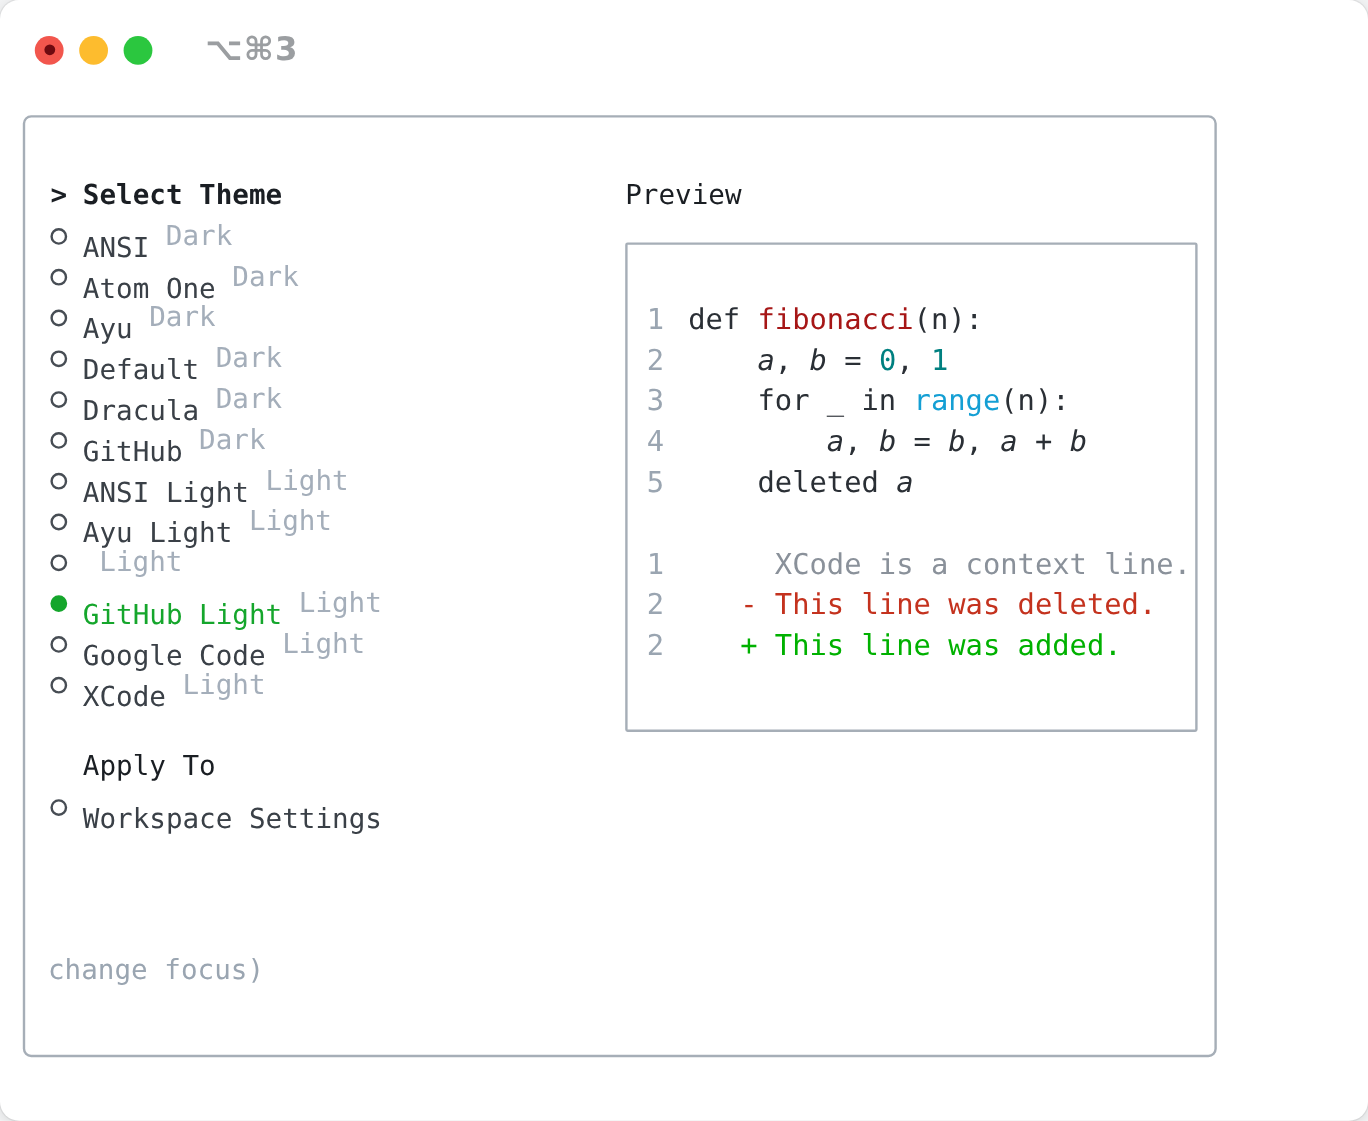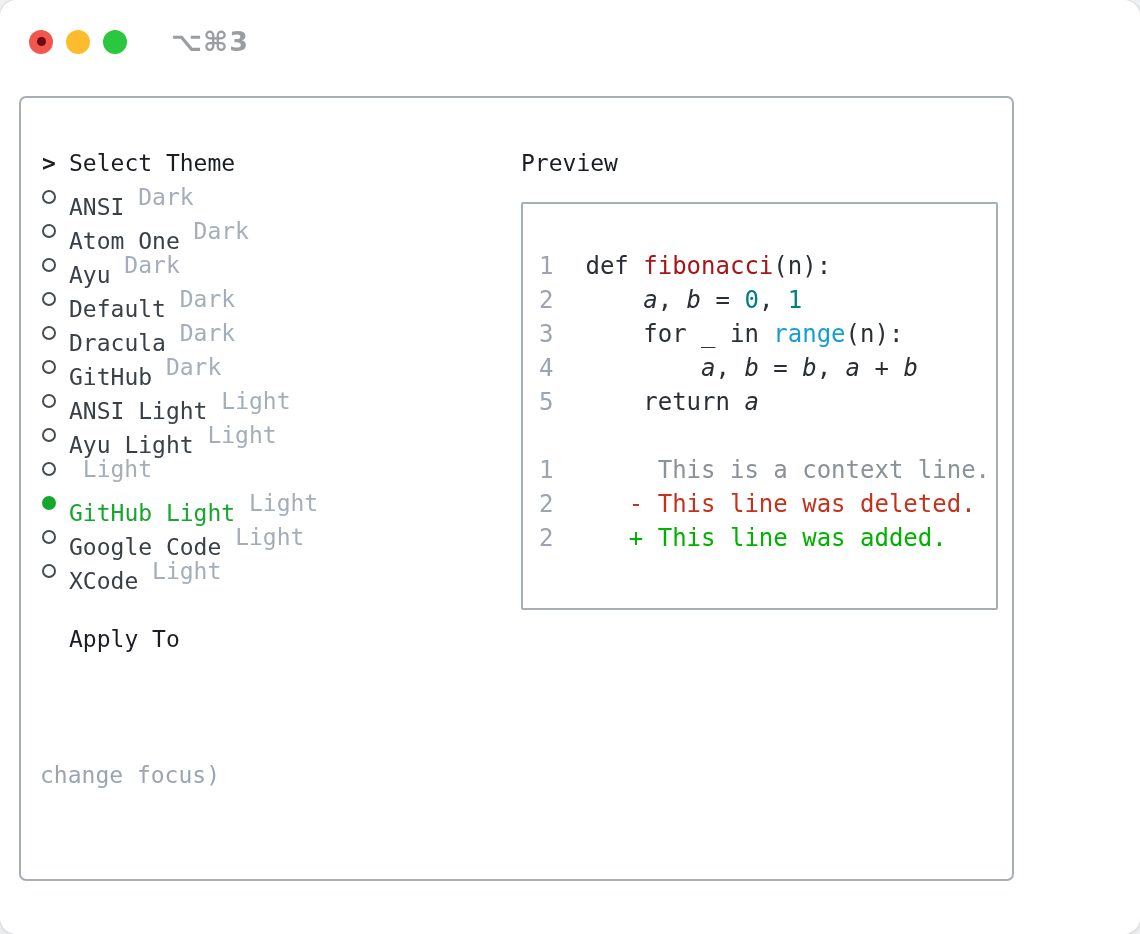--- a/index.html
+++ b/index.html
@@ -63,21 +63,21 @@
   .marker-col{
     width:27px; flex:0 0 27px;
     display:flex; align-items:center;
   }
   .cursor-marker{ font-weight:700; color:var(--ink); font-size:23px; }
   .bullet{
     width:14px; height:14px; border-radius:50%;
     border:2px solid #474d54;
   }
   .bullet.selected{ background:var(--sel-green); border-color:var(--sel-green); }
-  .header-text{ font-weight:400; color:var(--ink); }
+  .header-text{ font-weight:700; color:var(--ink); }
   .apply-header-text{ color:var(--ink);text-align:center; }
   .item-name{ color:var(--item);margin-top:20px; }
   .item-name.selected{ color:var(--sel-green); }
   .item-variant{ color:var(--muted); margin-left:13.8px; }
   .spacer{ height:34px; }
   .hint{
     font-size:23px; line-height:34px; color:var(--hint);
     margin-left:-2px; white-space:pre;
   }
   
@@ -94,21 +94,21 @@
     padding:45px 0 0 16px;
     overflow:hidden;
   }
   .code-line{
     display:flex; height:34px; line-height:34px;
     font-size:24px; white-space:pre; color:var(--code-ink);
   }
   .gutter{
     flex:0 0 14px; color:var(--gutter); text-align:left;
   }
-  .code-content{ margin-left:32px; }
+  .code-content{ margin-left:20px; }
   .tok-fn{ color:var(--fn-red); }
   .tok-num{ color:var(--num-teal); }
   .tok-bi{ color:var(--bi-blue); }
   .tok-var{ font-style:italic; }
   .line-context{ color:var(--ctx-gray); }
   .line-del{ color:var(--del-red); }
   .line-add{ color:var(--add-green); }
 </style>
 </head>
 <body>
@@ -148,40 +148,41 @@
         </div>
 
       <div class="spacer"></div>
 
       <div class="row">
         <span class="marker-col"></span>
         <span class="apply-header-text">Apply To</span>
       </div>
 
       <div id="apply-list">
+          <div class="row"><span class="marker-col"><span class="bullet"></span></span><span class="item-name">Workspace Settings</span></div>
         </div>
 
       <div class="spacer"></div>
 
       <div class="hint">
         <div>change focus)</div>
       </div>
     </div>
 
     <div class="right-col">
       <div class="preview-title">Preview</div>
       <div class="preview-box">
         <div id="code">
             <div class="code-line"><span class="gutter">1</span><span class="code-content"><span>def </span><span class="tok-fn">fibonacci</span><span>(n):</span></span></div>
             <div class="code-line"><span class="gutter">2</span><span class="code-content"><span>    </span><span class="tok-var">a</span><span>, </span><span class="tok-var">b</span><span> = </span><span class="tok-num">0</span><span>, </span><span class="tok-num">1</span></span></div>
             <div class="code-line"><span class="gutter">3</span><span class="code-content"><span>    for _ in </span><span class="tok-bi">range</span><span>(n):</span></span></div>
             <div class="code-line"><span class="gutter">4</span><span class="code-content"><span>        </span><span class="tok-var">a</span><span>, </span><span class="tok-var">b</span><span> = </span><span class="tok-var">b</span><span>, </span><span class="tok-var">a</span><span> + </span><span class="tok-var">b</span></span></div>
-            <div class="code-line"><span class="gutter">5</span><span class="code-content"><span>    return </span><span class="tok-var">a</span></span></div>
+            <div class="code-line"><span class="gutter">5</span><span class="code-content"><span>    deleted </span><span class="tok-var">a</span></span></div>
             <div class="code-line"><span class="gutter"></span><span class="code-content"></span></div>
-            <div class="code-line line-context"><span class="gutter">1</span><span class="code-content"><span>     This is a context line.</span></span></div>
+            <div class="code-line line-context"><span class="gutter">1</span><span class="code-content"><span>     XCode is a context line.</span></span></div>
             <div class="code-line line-del"><span class="gutter">2</span><span class="code-content"><span>   - This line was deleted.</span></span></div>
             <div class="code-line line-add"><span class="gutter">2</span><span class="code-content"><span>   + This line was added.</span></span></div>
           </div>
       </div>
     </div>
 
   </div>
 </div>
 
 </body></html>

